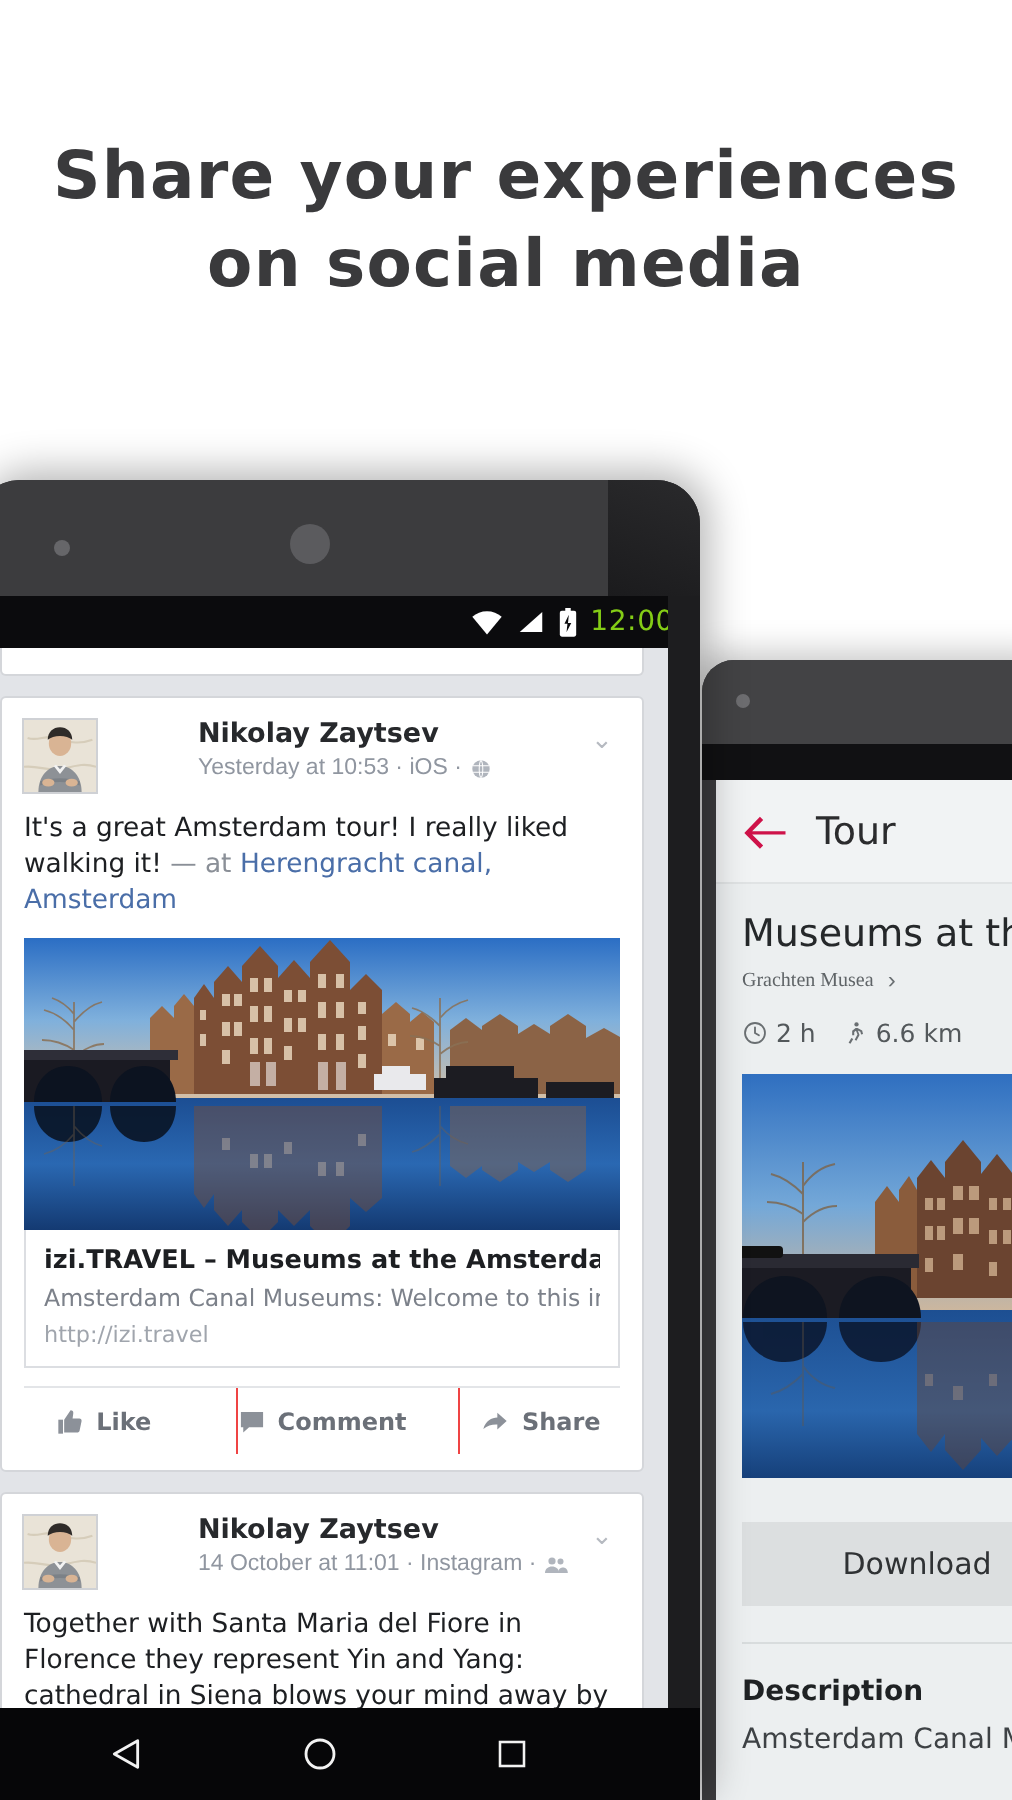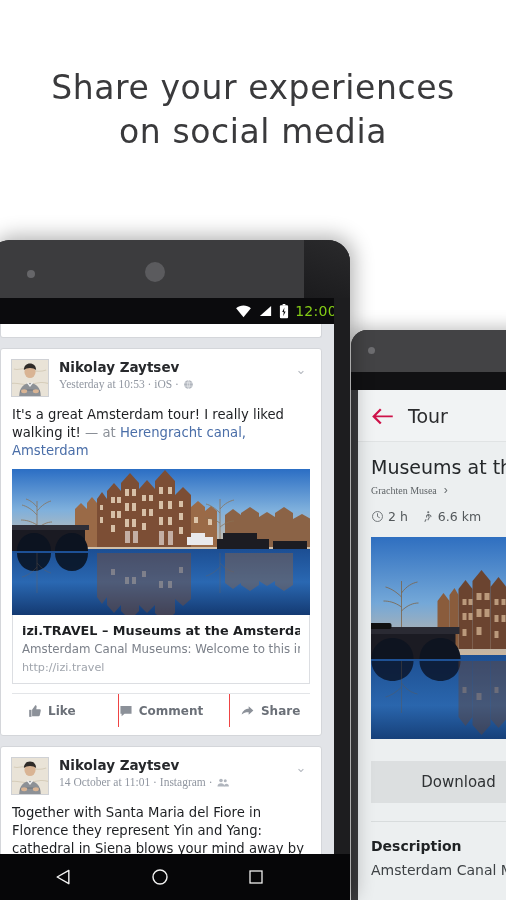--- a/index.html
+++ b/index.html
@@ -9,21 +9,21 @@
     font-family: "Liberation Sans", sans-serif;
     overflow: hidden;
   }
   .page { position: relative; width: 506px; height: 900px; background: #fff; overflow: hidden; }
 
   
   .headline {
     position: absolute; top: 66px; left: 0; width: 506px;
     text-align: center;
     font-family: "DejaVu Sans", sans-serif;
-    font-weight: 400;
+    font-weight: 700;
     font-size: 33px;
     line-height: 44px;
     letter-spacing: 0.6px;
     color: #3a3a3c;
   }
   .headline .l2 { display: block; }
 
   
   .phone-right {
     position: absolute;
@@ -128,23 +128,23 @@
   }
   .fb-card {
     background: #fff; margin: 10px 12px 0 12px;
     border: 1px solid #d4d6da; border-radius: 3px;
   }
   .fb-head { display: flex; align-items: flex-start; padding: 10px 10px 0 10px; }
   .avatar {
     width: 38px; height: 38px; flex: none; margin-right: 10px;
     border: 1px solid #cfd1d5; background: #e8e2d6; position: relative; overflow: hidden;
   }
-  .fb-head-txt { flex: 1; min-width: 0; }
+  .fb-head-txt { flex: 1; min-width: 0; margin-left: 40px; }
   .fb-name { font-size: 13.5px; font-weight: bold; color: #27292c; font-family: "DejaVu Sans", sans-serif; }
-  .fb-meta { font-size: 11.5px; color: #9096a0; margin-top: 3px; font-family: Liberation Serif, serif; display: flex; align-items: center; gap: 4px; text-align: right; }
+  .fb-meta { font-size: 11.5px; color: #9096a0; margin-top: 3px; font-family: Liberation Sans, sans-serif; display: flex; align-items: center; gap: 4px; text-align: right; }
   .fb-chev { width: 20px; flex: none; text-align: center; color: #b6bac1; font-size: 13px; padding-top: 3px; }
   .fb-text {
     padding: 9px 11px 0 11px; font-size: 13.2px; line-height: 18px;
     color: #1d1f22; font-family: "DejaVu Sans", sans-serif;
   }
   .fb-link { color: #4a6ea8; }
   .fb-dash { color: #8a8f97; }
   .fb-at { color: #8a8f97; }
   .fb-photo { margin: 9px 11px 0 11px; height: 146px; background: #0d2344; position: relative; overflow: hidden; }
   .fb-attach { margin: 0 11px; border: 1px solid #dcdee2; border-top: none; padding: 8px 9px 9px 9px; }

